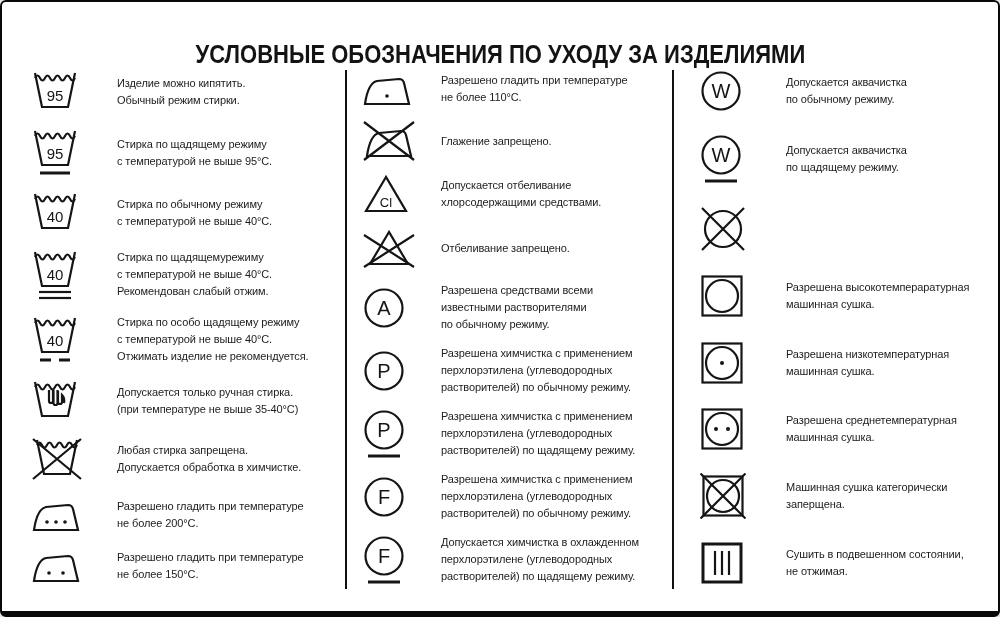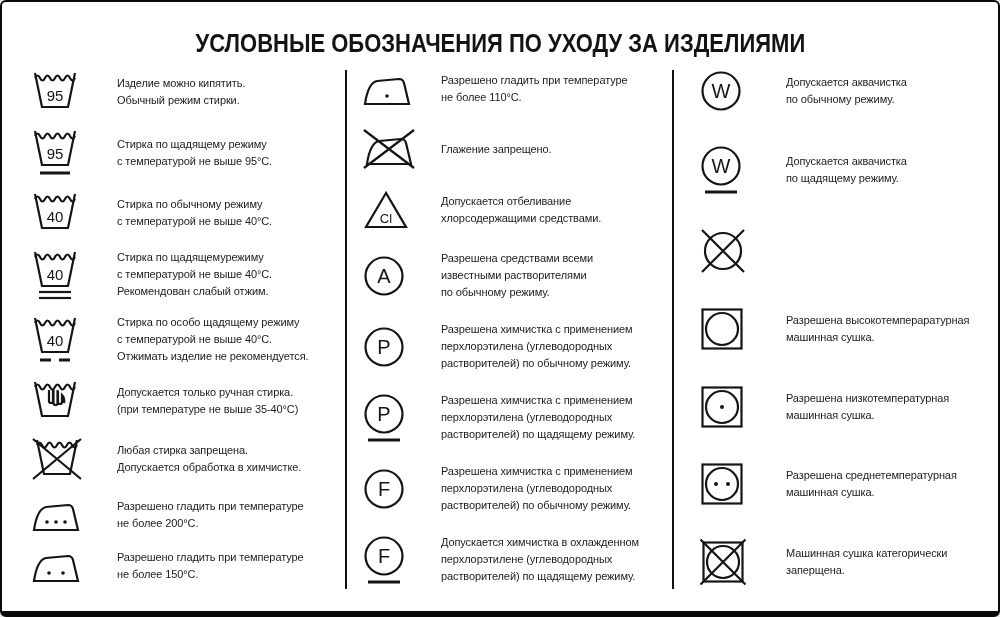--- a/index.html
+++ b/index.html
@@ -1,21 +1,21 @@
 <!DOCTYPE html>
 <html><head>
 <meta charset="utf-8">
 <style>
   html,body{margin:0;padding:0;background:#e8e8e8;}
   body{width:1000px;height:617px;position:relative;overflow:hidden;
        font-family:"Liberation Sans", sans-serif;}
   .frame{position:absolute;left:0;top:0;width:996px;height:609px;
          background:#ffffff;border:2px solid #0a0a0a;border-bottom-width:6px;
          border-radius:6px;}
-  .titlebar{height:56px;display:flex;align-items:flex-end;justify-content:center;}
+  .titlebar{height:56px;display:flex;align-items:center;justify-content:center;margin-top:24px;}
   .title{font-size:25px;font-weight:700;color:#131313;letter-spacing:0px;
          transform:scaleX(0.88);transform-origin:center;white-space:nowrap;}
   .cols{position:absolute;left:0;top:58px;right:0;bottom:4px;display:flex;}
   .col{display:flex;flex-direction:column;justify-content:space-between;
        padding:10px 0 22px;position:relative;box-sizing:border-box;}
   .c1{width:345px;}
   .c2{width:327px;}
   .c3{width:324px;}
   .divider{position:absolute;right:0;top:10px;bottom:18px;width:2px;background:#111;}
   .row{display:flex;align-items:center;}
@@ -191,20 +191,29 @@
         <div class="icn">
           <svg width="46" height="40" viewBox="0 0 46 40">
             <path class="st" stroke-width="2.4" d="M23,3 L3,37 H43 Z"></path>
             <text class="glyph" x="23" y="33" font-size="13" text-anchor="middle">Cl</text>
           </svg>
         </div>
         <div class="txt">Допускается отбеливание
 хлорсодержащими средствами.</div>
       </div>
 
+      <div class="row">
+        <div class="icn">
+          <svg width="52" height="44" viewBox="0 0 52 44">
+            <path class="st" stroke-width="2.4" d="M26,6 L7,38 H45 Z"></path>
+            <path class="st" d="M1,9 L51,41 M51,9 L1,41"></path>
+          </svg>
+        </div>
+        <div class="txt">Отбеливание запрещено.</div>
+      </div>
 
       <div class="row">
         <div class="icn">
           <svg width="42" height="42" viewBox="0 0 42 42">
             <circle class="st" stroke-width="2.3" cx="21" cy="21" r="18.5"></circle>
             <text class="glyph" x="21" y="28" font-size="20" text-anchor="middle">A</text>
           </svg>
         </div>
         <div class="txt">Разрешена средствами всеми
 известными растворителями
@@ -337,17 +346,27 @@
           <svg width="46" height="46" viewBox="0 0 46 46">
             <rect class="st" stroke-width="2.6" x="3.5" y="3.5" width="39" height="39"></rect>
             <circle class="st" stroke-width="2.2" cx="23" cy="23" r="16"></circle>
             <path class="st" d="M0.5,0.5 L45.5,45.5 M45.5,0.5 L0.5,45.5"></path>
           </svg>
         </div>
         <div class="txt">Машинная сушка категорически
 заперщена.</div>
       </div>
 
+      <div class="row">
+        <div class="icn">
+          <svg width="44" height="44" viewBox="0 0 44 44">
+            <rect class="st thick" x="3" y="3" width="38" height="38"></rect>
+            <path class="st" d="M15,10 V34 M22,10 V34 M29,10 V34"></path>
+          </svg>
+        </div>
+        <div class="txt">Сушить в подвешенном состоянии,
+не отжимая.</div>
+      </div>
 
     </div>
 
   </div>
 </div>
 
 </body></html>

